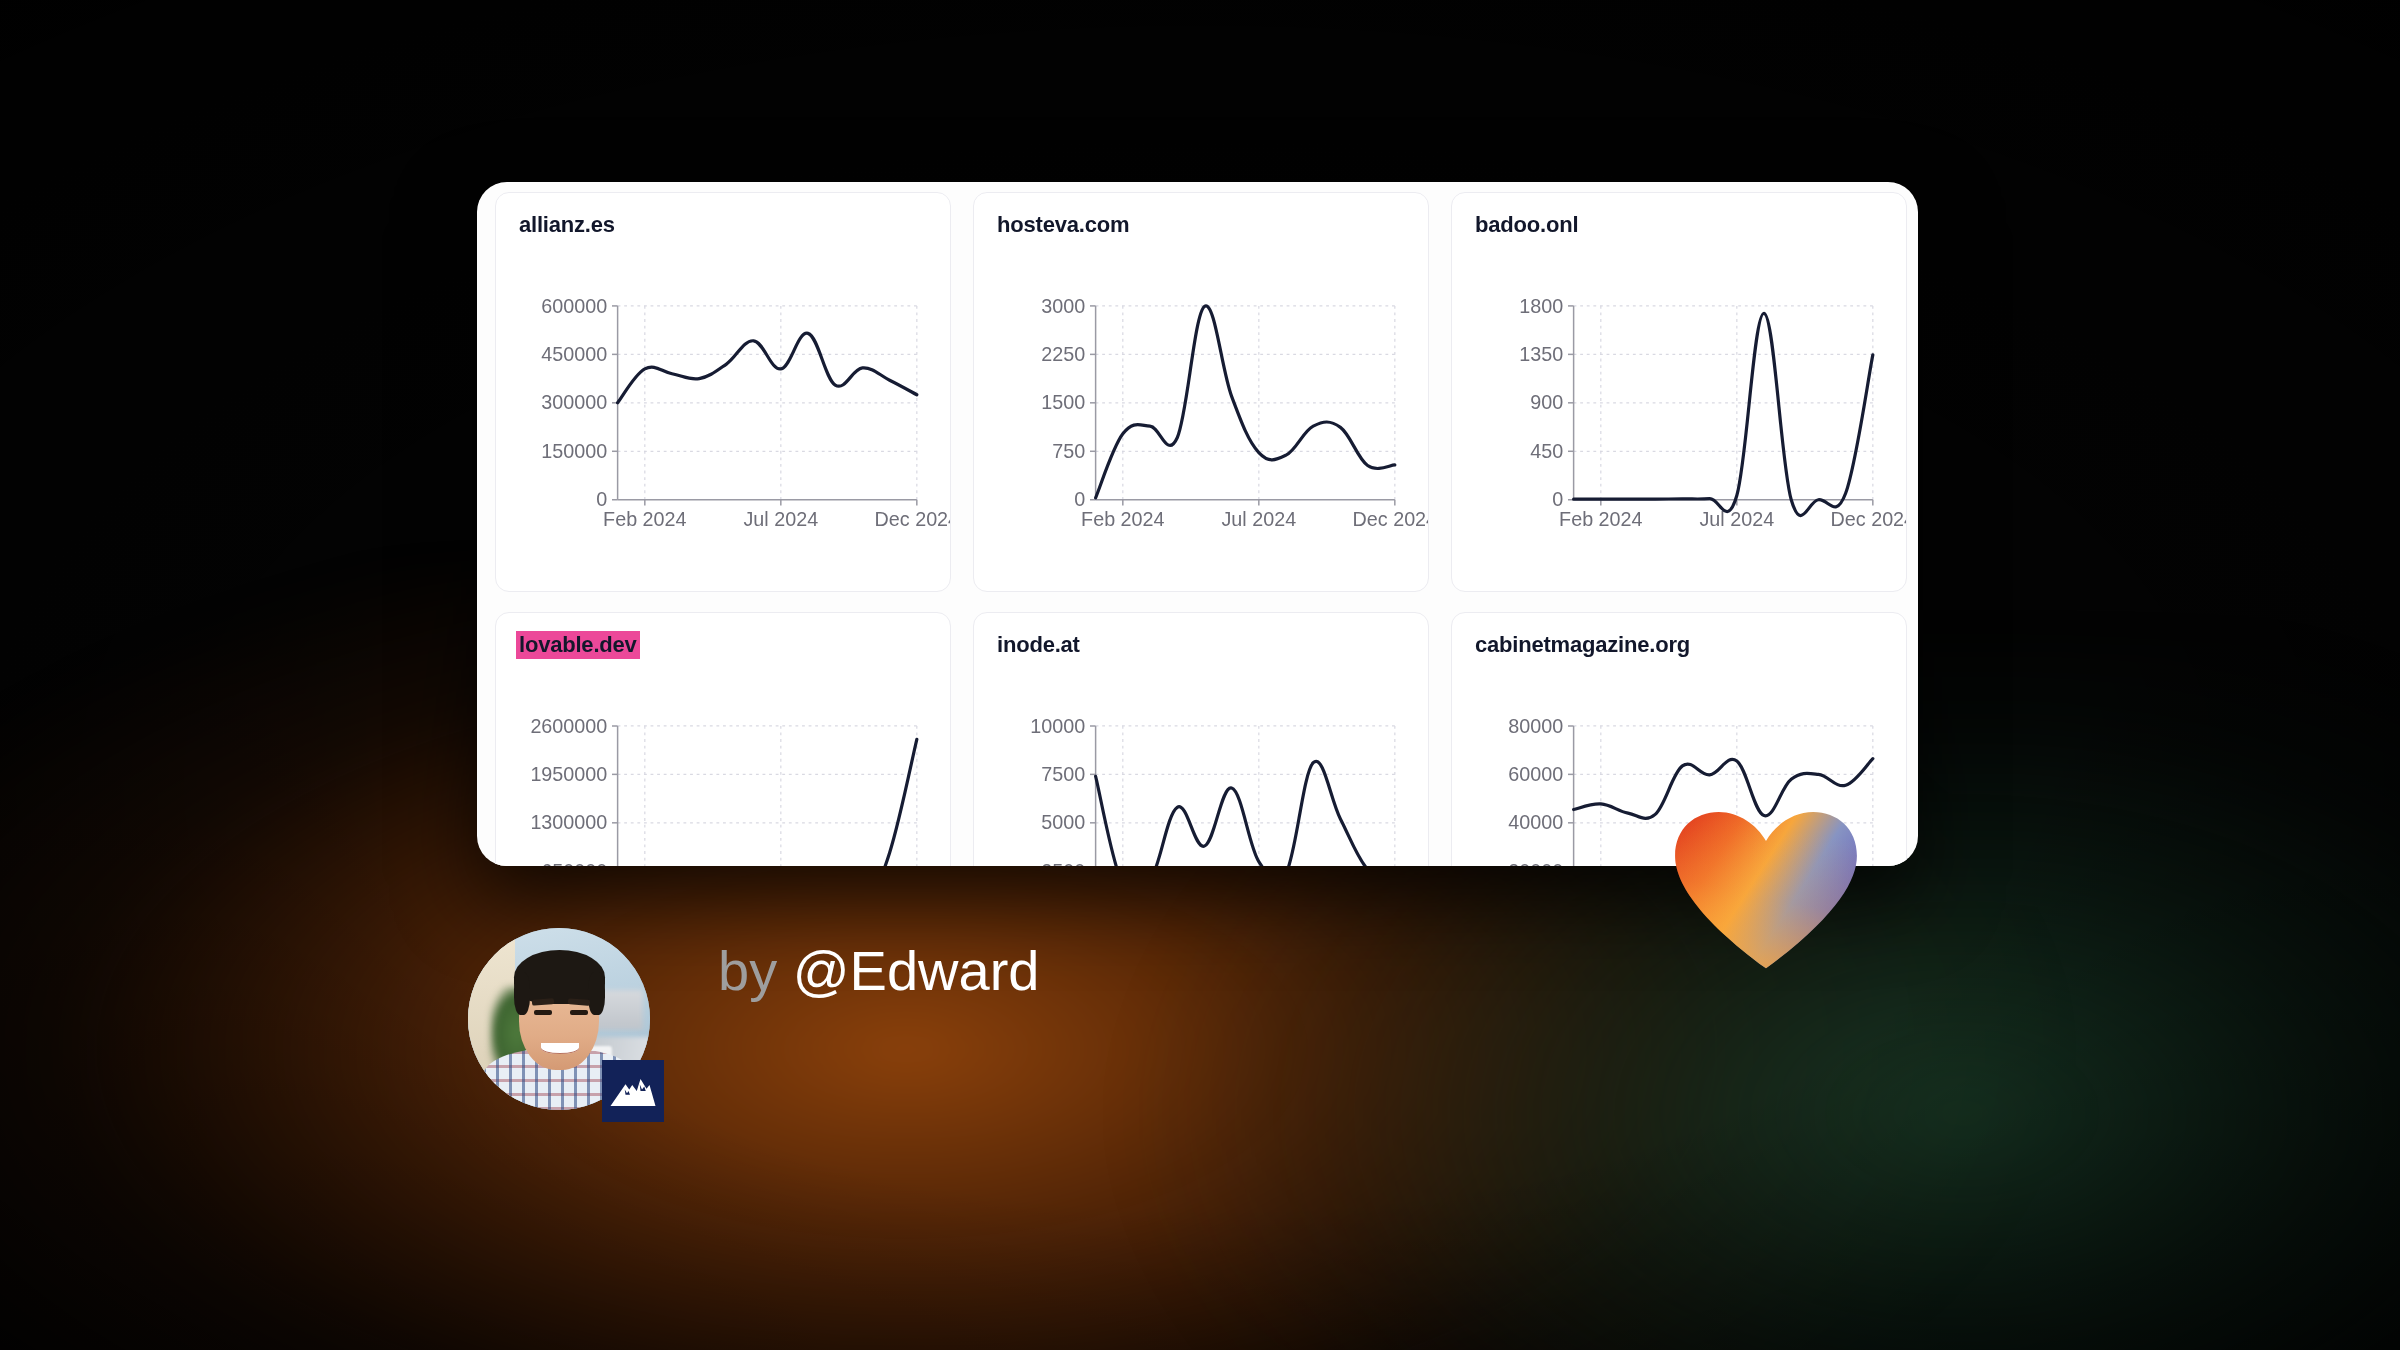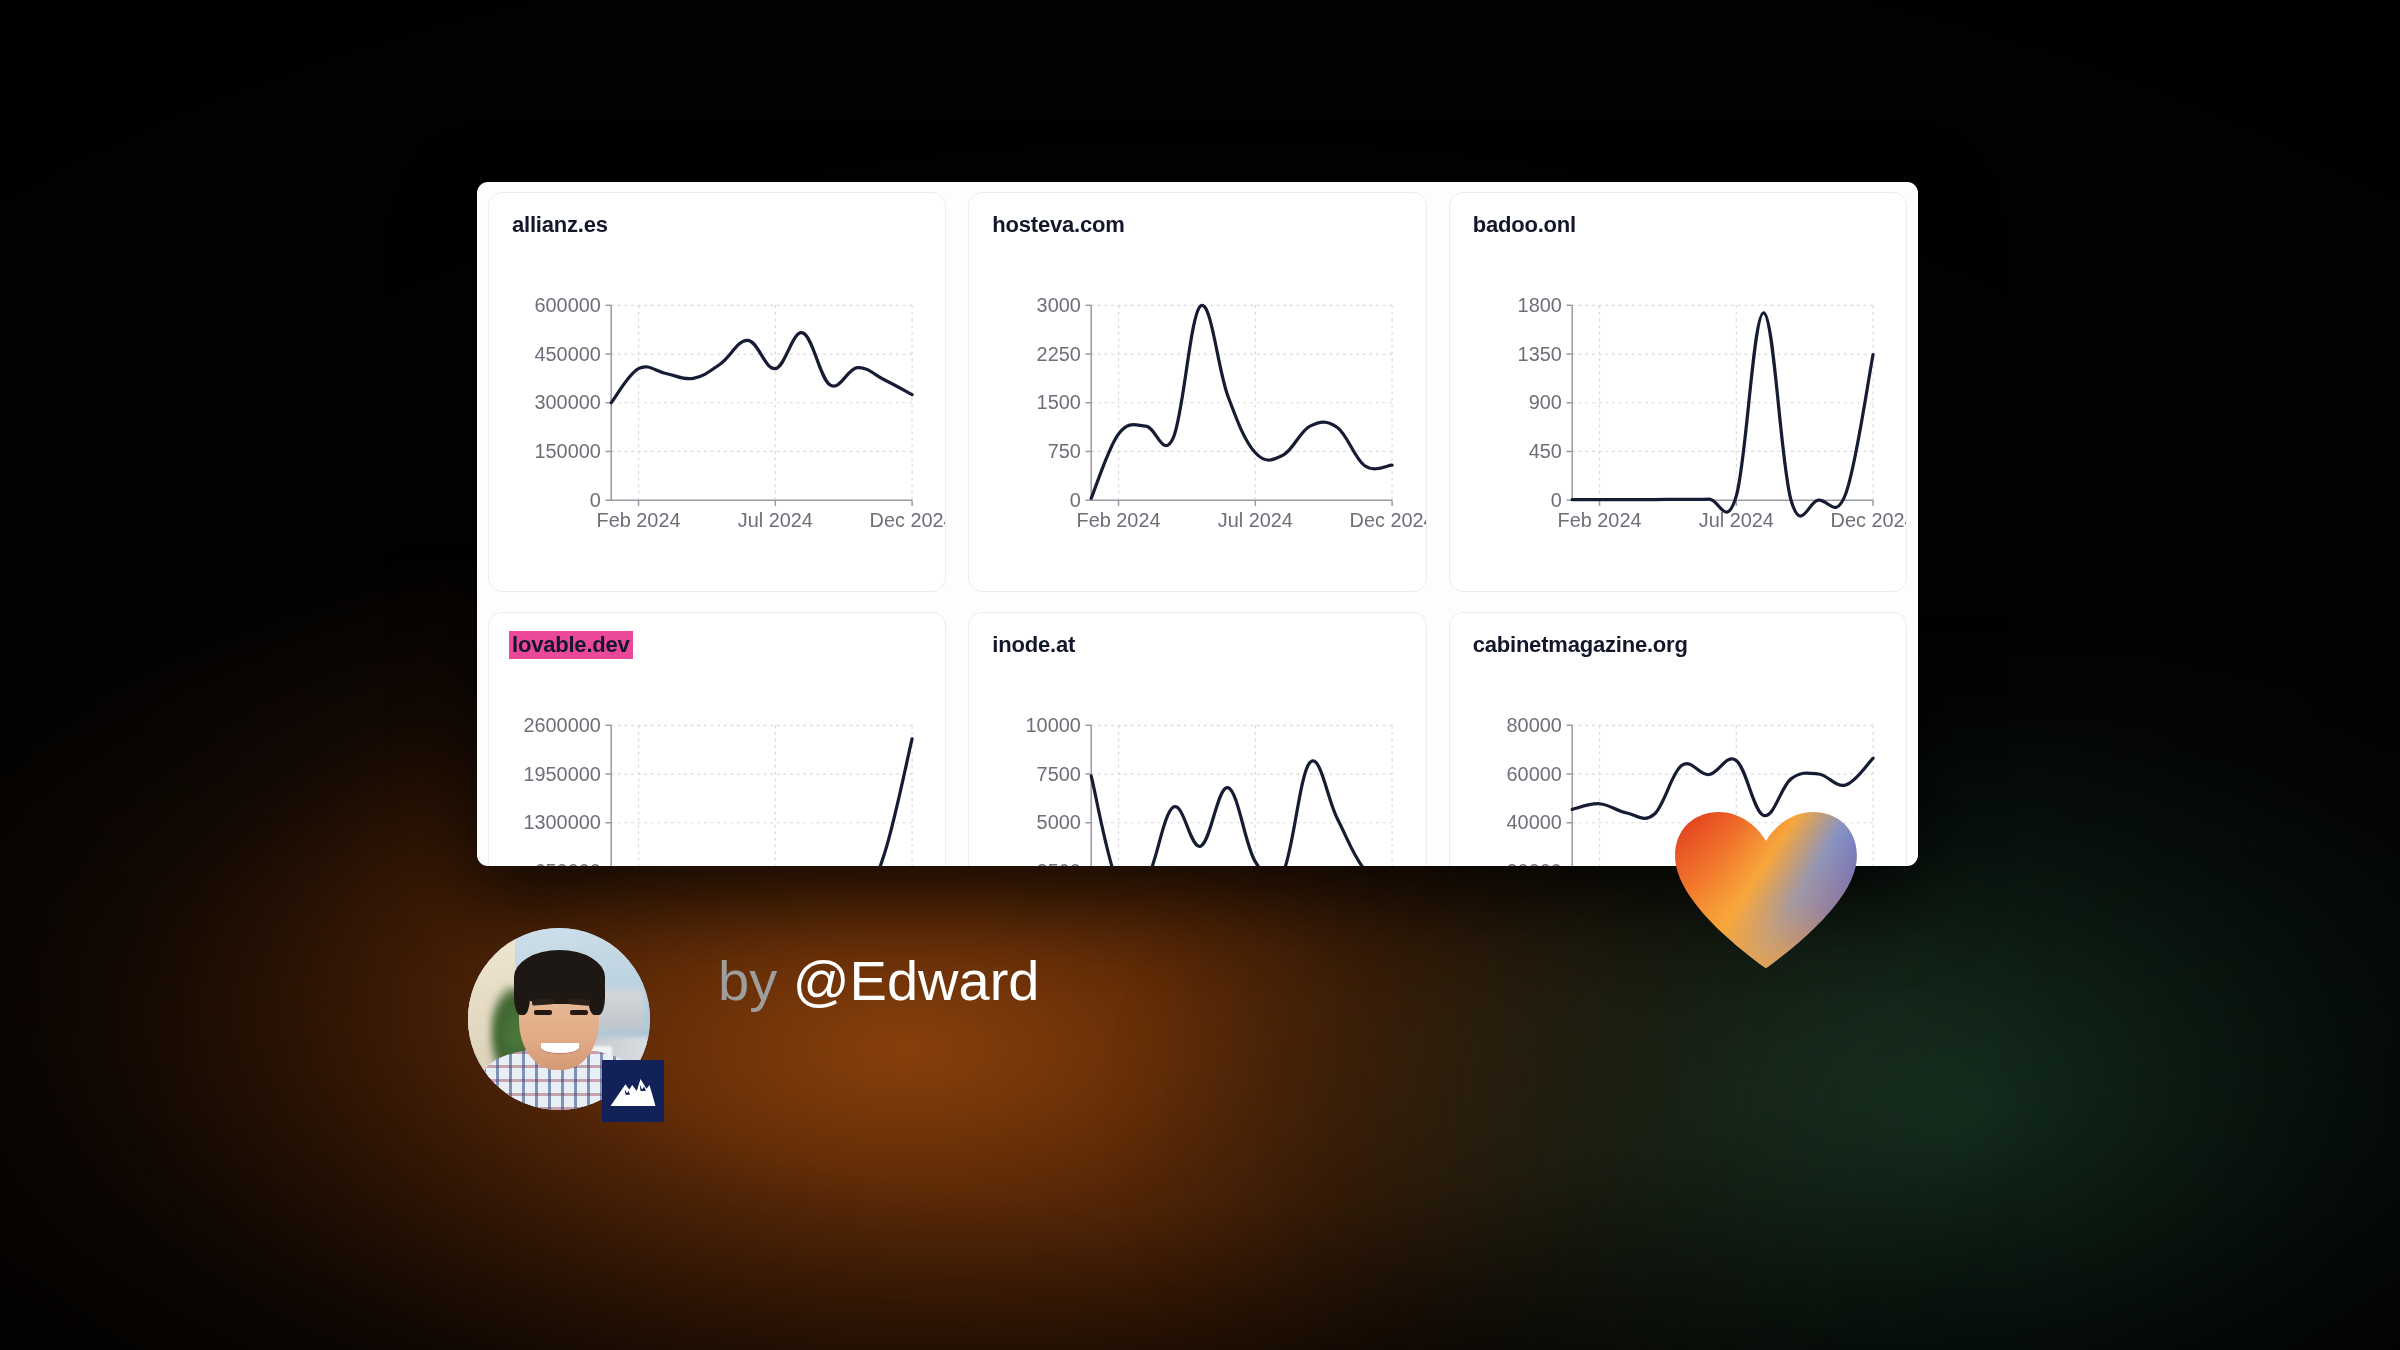--- a/index.html
+++ b/index.html
@@ -33,23 +33,24 @@
     position:absolute; inset:0;
     background:radial-gradient(ellipse 80% 75% at 50% 58%,
         rgba(0,0,0,0) 42%, rgba(0,0,0,0.55) 78%, rgba(0,0,0,0.92) 100%);
   }
 
   
   #panel {
     position:absolute; left:477px; top:182px;
     width:1441px; height:684px;
     background:#fdfdfd;
-    border-radius:11px;
+    border-radius:30px;
     overflow:hidden;
     box-shadow:0 30px 80px rgba(0,0,0,0.75);
+    padding-left:7px;
   }
   #grid {
     display:grid;
     grid-template-columns:repeat(3,1fr);
     grid-auto-rows:420px;
     gap:0px;
     padding:0px;
     width:100%;
   }
   .cell { padding:10px 11px; }
@@ -132,21 +133,21 @@
     background:#fff; border-radius:0 0 50% 50%; box-shadow:0 -1px 0 #b9725c inset; }
   #avatar .blur { position:absolute; inset:0; backdrop-filter:blur(0.4px); }
   #badge {
     position:absolute; right:-14px; bottom:-12px;
     width:62px; height:62px; background:#122258;
     display:flex; align-items:center; justify-content:center;
   }
   #badge svg { width:48px; height:34px; }
   #footer-text { margin-left:68px; padding-top:6px; }
   #brand-title { font-size:56px; color:#ffffff; line-height:1.06; letter-spacing:0.2px; white-space:nowrap; }
-  #brand-sub { font-size:56px; line-height:1.12; color:#ffffff; white-space:nowrap; margin-top:16px; }
+  #brand-sub { font-size:56px; line-height:1.12; color:#ffffff; white-space:nowrap; margin-top:6px; }
   #brand-sub .by { color:#9e9e9e; }
 </style>
 </head>
 <body>
 
 <div id="bg-base"></div>
 <div id="bg-warm"></div>
 <div id="bg-cool"></div>
 <div id="bg-vignette"></div>
 

